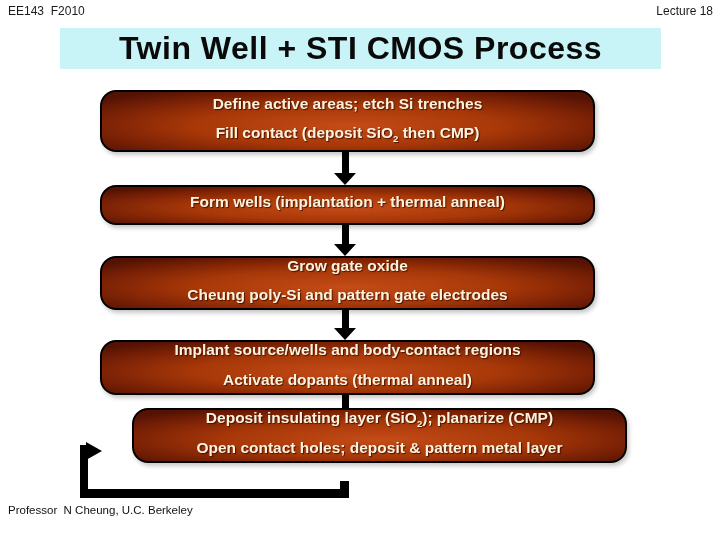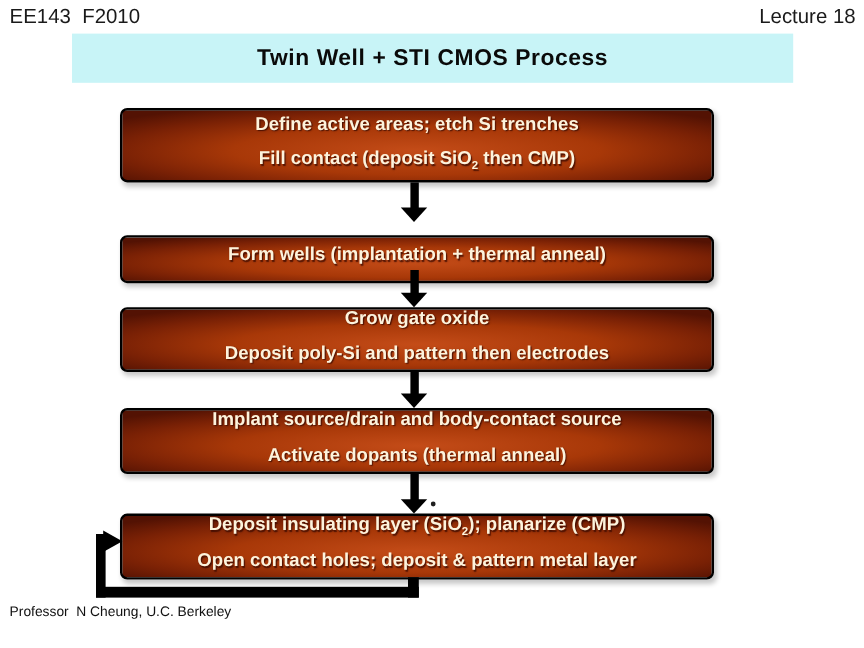--- a/index.html
+++ b/index.html
@@ -1,30 +1,30 @@
 <!DOCTYPE html>
 <html><head>
 <meta charset="utf-8">
 <style>
   html,body{margin:0;padding:0;background:#ffffff;}
   .slide{
     position:relative;width:720px;height:540px;background:#ffffff;overflow:hidden;
     font-family:"Liberation Sans",sans-serif;
   }
-  .hdr{position:absolute;top:4px;font-size:17px;color:#1a1a1a;white-space:pre;}
+  .hdr{position:absolute;top:4px;font-size:12px;color:#1a1a1a;white-space:pre;}
   .hdr-left{left:8px;}
   .hdr-right{right:7px;}
   .title-bar{
     position:absolute;left:60px;top:28px;width:601px;height:41px;
     background:#c8f4f7;display:flex;align-items:center;justify-content:center;
   }
-  .title-bar span{font-size:19px;font-weight:bold;color:#0a0a0a;letter-spacing:0.5px;}
+  .title-bar span{font-size:32px;font-weight:bold;color:#0a0a0a;letter-spacing:0.5px;}
   .fbox{
     position:absolute;left:100px;width:491px;
-    border:2px solid #000;border-radius:6px;
+    border:2px solid #000;border-radius:16px;
     background:radial-gradient(65% 72% at 50% 58%, #c44c18 0%, #a83808 48%, #7a2105 78%, #531203 100%);
     box-shadow:2px 3px 4px rgba(0,0,0,0.22);
     display:flex;flex-direction:column;justify-content:center;align-items:center;
     text-align:center;color:#fdf3dc;font-weight:bold;font-size:15.5px;line-height:23px;
     text-shadow:1px 1px 1px rgba(60,10,0,0.85);
   }
   .fbox sub{font-size:0.62em;}
   .ar-shaft{position:absolute;left:342px;width:7px;background:#000;}
   .ar-head{position:absolute;left:334px;width:0;height:0;
     border-left:11px solid transparent;border-right:11px solid transparent;border-top:12px solid #000;}
@@ -47,45 +47,45 @@
   </div>
 
   <div class="fbox" style="top:90px;height:58px;">
     <div><span>Define active areas; etch Si trenches</span><sub></sub><span></span></div>
     <div><span>Fill contact (deposit SiO</span><sub>2</sub><span> then CMP)</span></div>
   </div>
 
   <div class="ar-shaft" style="top:152px;height:22px;"></div>
   <div class="ar-head" style="top:173px;"></div>
 
-  <div class="fbox" style="top:196px;height:36px;">
+  <div class="fbox" style="top:185px;height:36px;">
     <div><span>Form wells (implantation + thermal anneal)</span><sub></sub><span></span></div>
   </div>
 
   <div class="ar-shaft" style="top:225px;height:20px;"></div>
   <div class="ar-head" style="top:244px;"></div>
 
   <div class="fbox" style="top:256px;height:50px;align-items:center;">
     <div><span>Grow gate oxide</span><sub></sub><span></span></div>
-    <div><span>Deposit poly-Si and pattern then electrodes</span><sub></sub><span></span></div>
+    <div><span>Cheung poly-Si and pattern gate electrodes</span><sub></sub><span></span></div>
   </div>
 
   <div class="ar-shaft" style="top:310px;height:19px;"></div>
   <div class="ar-head" style="top:328px;"></div>
 
   <div class="fbox" style="top:340px;height:51px;">
-    <div><span>Implant source/drain and body-contact source</span><sub></sub><span></span></div>
+    <div><span>Implant source/wells and body-contact regions</span><sub></sub><span></span></div>
     <div><span>Activate dopants (thermal anneal)</span><sub></sub><span></span></div>
   </div>
 
   <div class="ar-shaft" style="top:395px;height:22px;"></div>
   <div class="ar-head" style="top:416px;"></div>
   <div class="stray-dot"></div>
 
-  <div class="fbox" style="top:428px;height:51px;">
+  <div class="fbox" style="top:408px;height:51px;margin-left:32px;">
     <div><span>Deposit insulating layer (SiO</span><sub>2</sub><span>); planarize (CMP)</span></div>
     <div><span>Open contact holes; deposit &amp; pattern metal layer</span><sub></sub><span></span></div>
   </div>
 
   <div class="loop-seg" style="left:340px;top:481px;width:9px;height:17px;"></div>
   <div class="loop-seg" style="left:80px;top:489px;width:269px;height:9px;"></div>
   <div class="loop-seg" style="left:80px;top:445px;width:8px;height:53px;"></div>
   <div class="loop-head"></div>
 
   <div class="footer">Professor  N Cheung, U.C. Berkeley</div>

